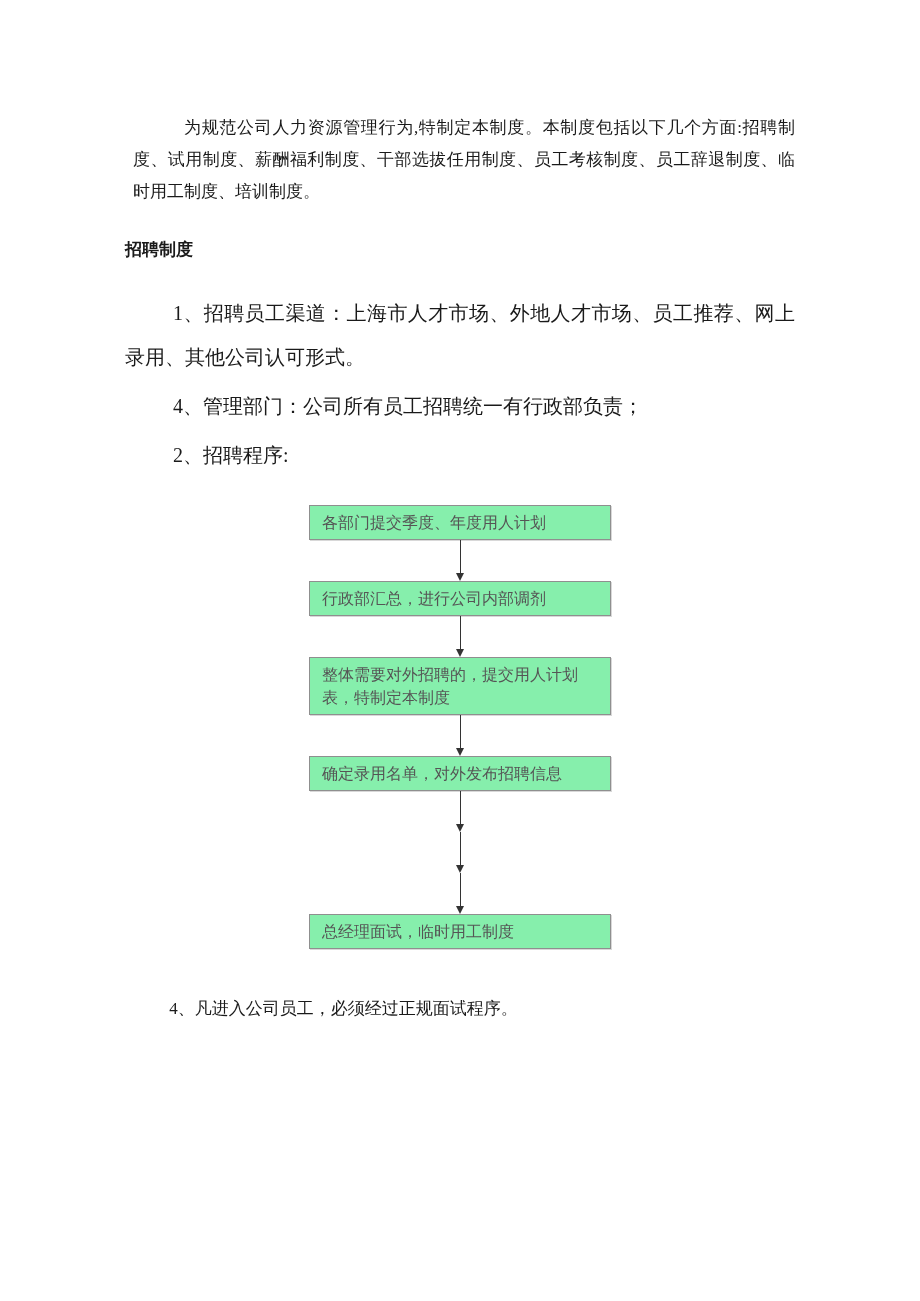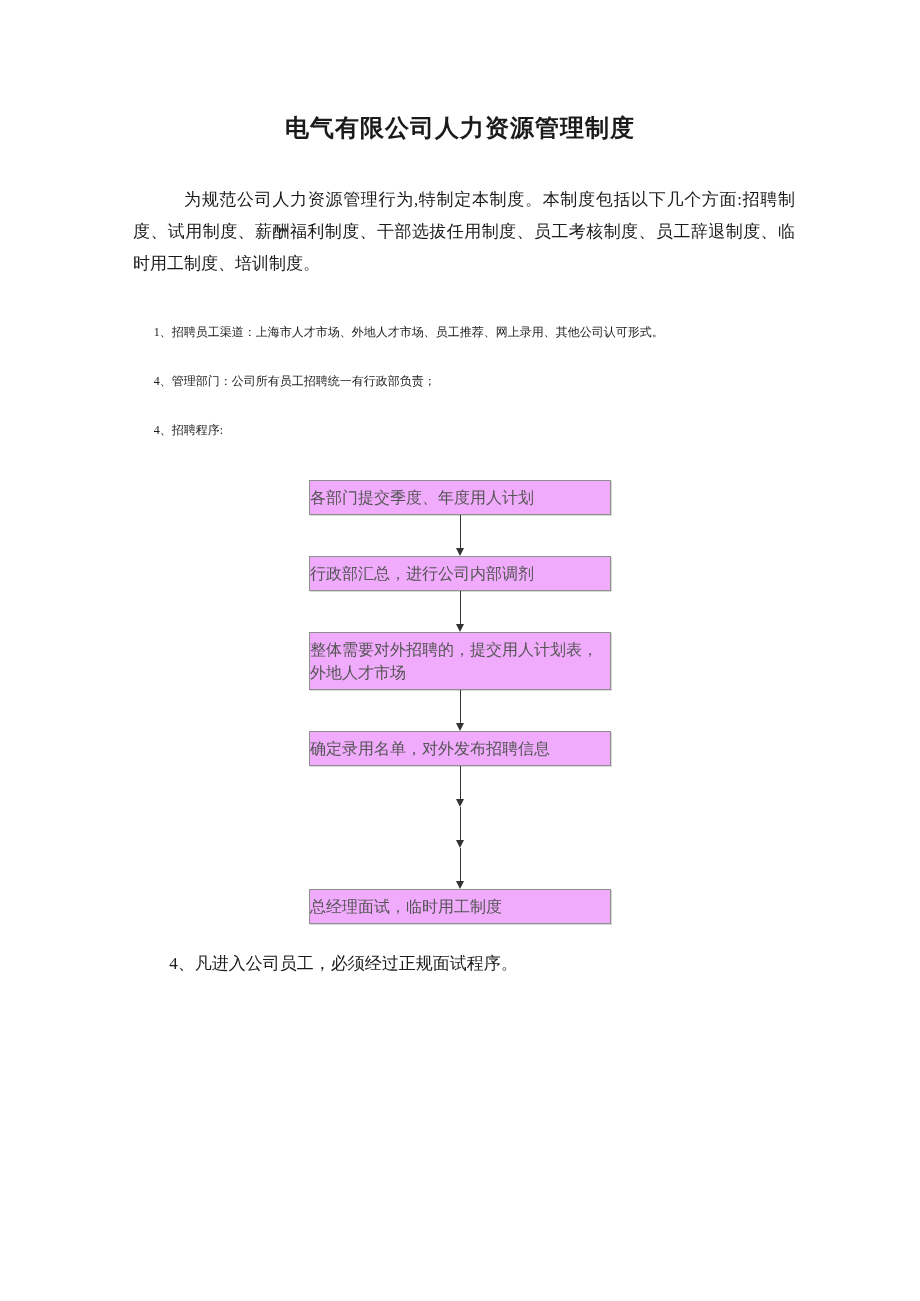--- a/index.html
+++ b/index.html
@@ -36,42 +36,42 @@
     text-indent: 3em;
     margin: 0 0 30px 8px;
   }
   .section-heading {
     font-family: "Liberation Sans", sans-serif;
     font-size: 17px;
     font-weight: bold;
     margin: 0 0 30px 0;
   }
   .list-item {
-    font-size: 12px;
+    font-size: 20px;
     line-height: 44px;
     text-align: justify;
     text-indent: 2.4em;
     margin: 0 0 5px 0;
   }
   .flowchart {
     margin: 28px 0 0 0;
     display: flex;
     flex-direction: column;
     align-items: center;
   }
   .flow-box {
     box-sizing: border-box;
     width: 302px;
     border: 1px solid #8f8f8f;
     box-shadow: 1px 1px 0 #d8d8d8;
-    padding: 5px 10px 5px 0;
+    padding: 5px 10px 5px 12px;
     font-size: 16px;
     line-height: 23px;
     color: #555555;
-    background: #f0abfc;
+    background: #86efac;
     text-align: left;
   }
   .flow-arrow {
     height: 41px;
     display: flex;
     flex-direction: column;
     align-items: center;
     justify-content: flex-start;
   }
   .flow-arrow .arrow-line {
@@ -84,56 +84,56 @@
     height: 0;
     border-left: 4px solid transparent;
     border-right: 4px solid transparent;
     border-top: 8px solid #333333;
   }
   .closing-item {
     font-size: 17px;
     line-height: 32px;
     text-align: justify;
     text-indent: 2.6em;
-    margin: 24px 0 0 0;
+    margin: 44px 0 0 0;
   }
 </style>
 </head>
 <body>
 
 <div class="page">
 
-  <h1 class="doc-title">电气有限公司人力资源管理制度</h1>
 
   <p class="intro">为规范公司人力资源管理行为,特制定本制度。本制度包括以下几个方面:招聘制度、试用制度、薪酬福利制度、干部选拔任用制度、员工考核制度、员工辞退制度、临时用工制度、培训制度。</p>
 
+  <h2 class="section-heading">招聘制度</h2>
 
   <p class="list-item">1、招聘员工渠道：上海市人才市场、外地人才市场、员工推荐、网上录用、其他公司认可形式。</p>
 
   <p class="list-item">4、管理部门：公司所有员工招聘统一有行政部负责；</p>
 
-  <p class="list-item">4、招聘程序:</p>
+  <p class="list-item">2、招聘程序:</p>
 
   <div class="flowchart">
 
     <div class="flow-box">各部门提交季度、年度用人计划</div>
 
     <div class="flow-arrow">
       <div class="arrow-line"></div>
       <div class="arrow-head"></div>
     </div>
 
     <div class="flow-box">行政部汇总，进行公司内部调剂</div>
 
     <div class="flow-arrow">
       <div class="arrow-line"></div>
       <div class="arrow-head"></div>
     </div>
 
-    <div class="flow-box">整体需要对外招聘的，提交用人计划表，外地人才市场</div>
+    <div class="flow-box">整体需要对外招聘的，提交用人计划表，特制定本制度</div>
 
     <div class="flow-arrow">
       <div class="arrow-line"></div>
       <div class="arrow-head"></div>
     </div>
 
     <div class="flow-box">确定录用名单，对外发布招聘信息</div>
 
     <div class="flow-arrow">
       <div class="arrow-line"></div>

